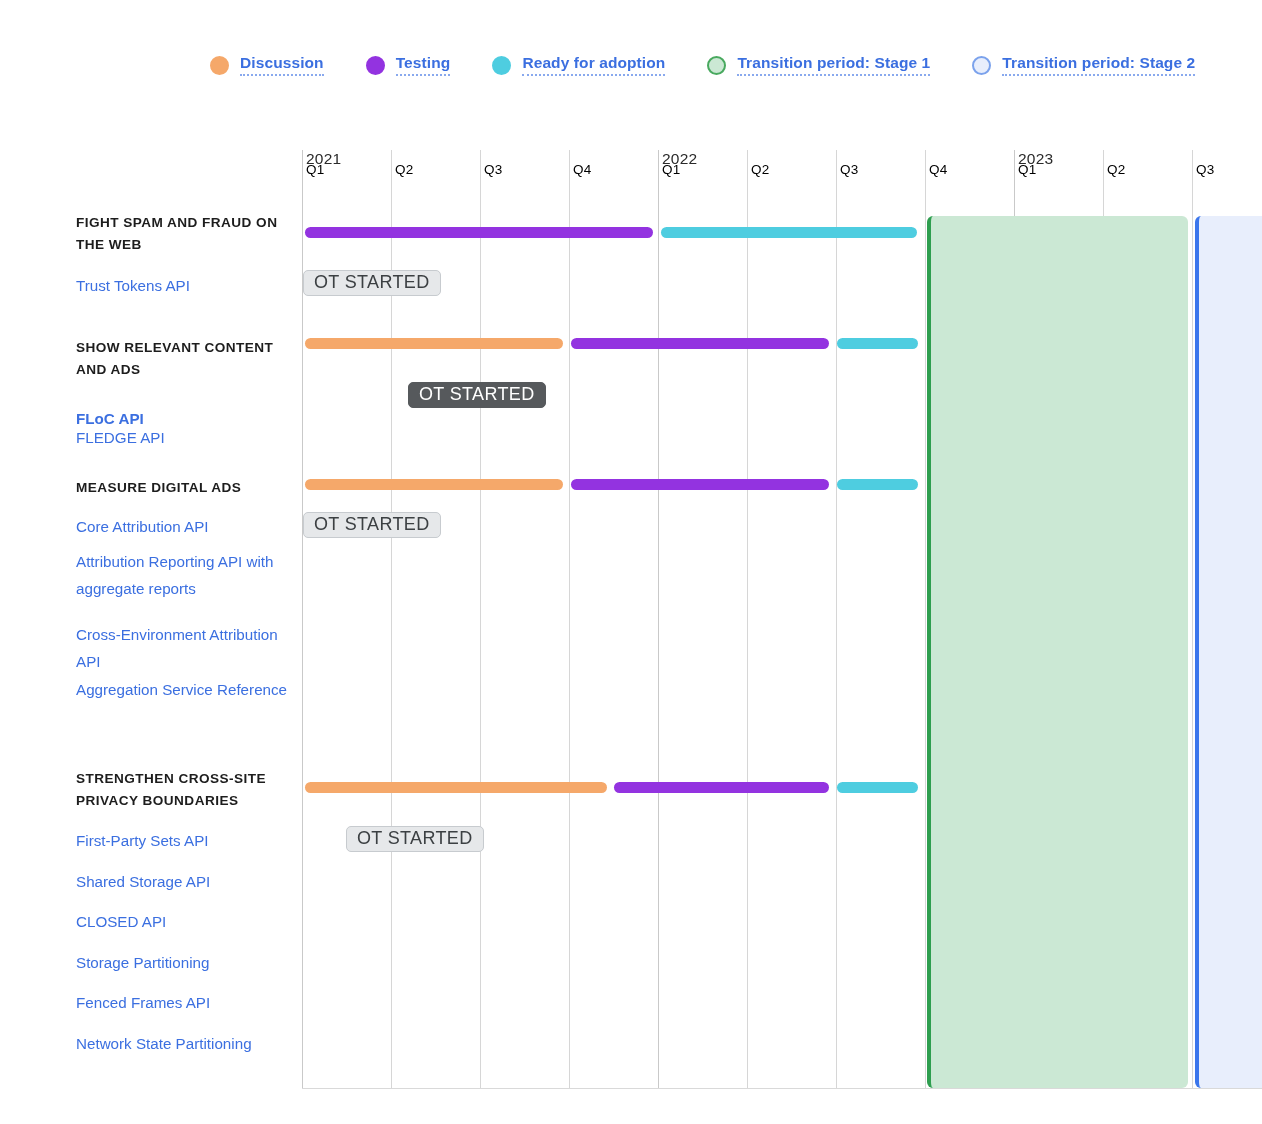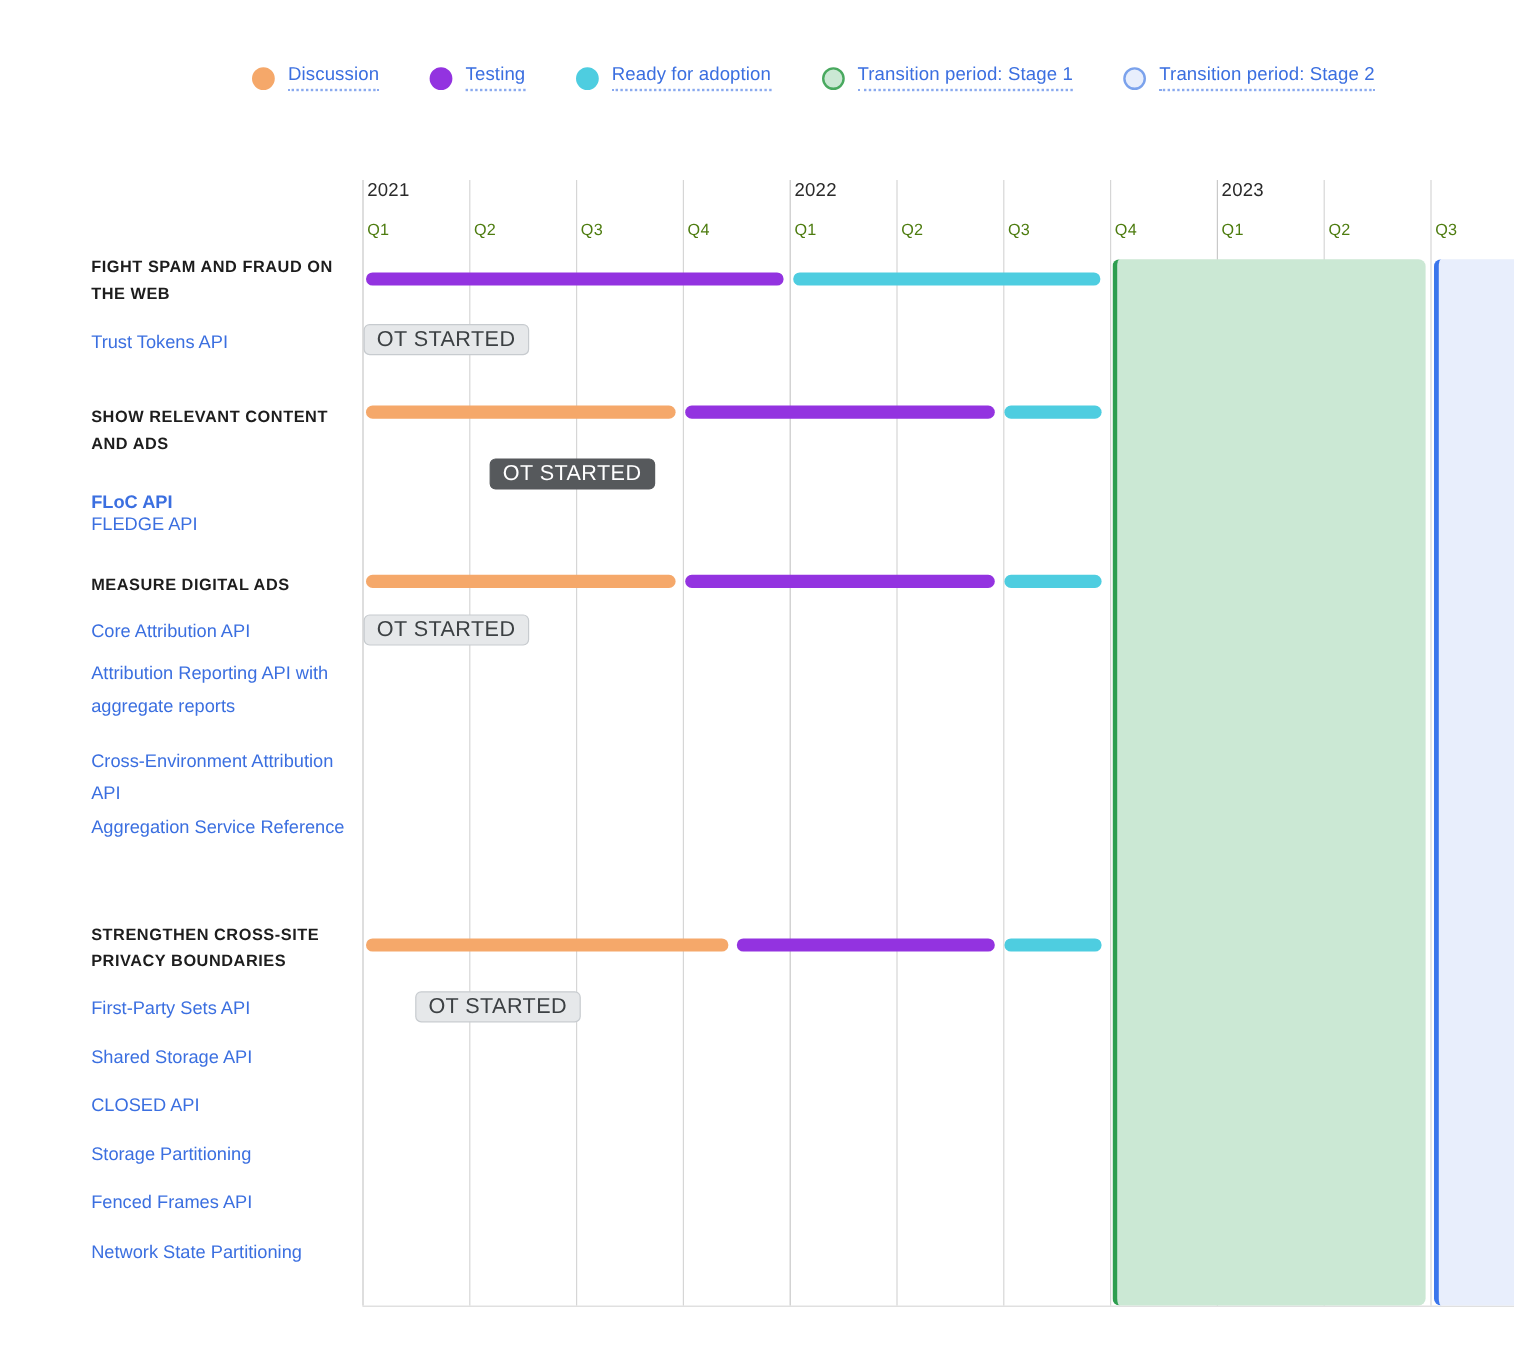--- a/index.html
+++ b/index.html
@@ -40,20 +40,21 @@
     flex: none;
   }
   .legend-label {
     font-size: 15.5px;
     color: #3b6fe0;
     letter-spacing: .1px;
     border-bottom: 2px dotted #89a9ee;
     padding-bottom: 3px;
     line-height: 16px;
     white-space: nowrap;
+    font-weight: bold;
   }
 
   
   #chart {
     position: absolute;
     left: 0; top: 0;
     width: 1262px; height: 1124px; margin-left: 36px;
   }
   #grid-area {
     position: absolute;
@@ -81,23 +82,23 @@
   
   .year-label {
     position: absolute;
     top: 150px;
     font-size: 15.5px;
     color: #2a2a2a;
     letter-spacing: .2px;
   }
   .q-label {
     position: absolute;
-    top: 184px;
+    top: 162px;
     font-size: 13.5px;
-    color: #4d7c0f;
+    color: #000000;
     letter-spacing: .2px;
   }
 
   
   .zone {
     position: absolute;
     top: 216px;
     height: 872px;
     border-radius: 6px;
   }

